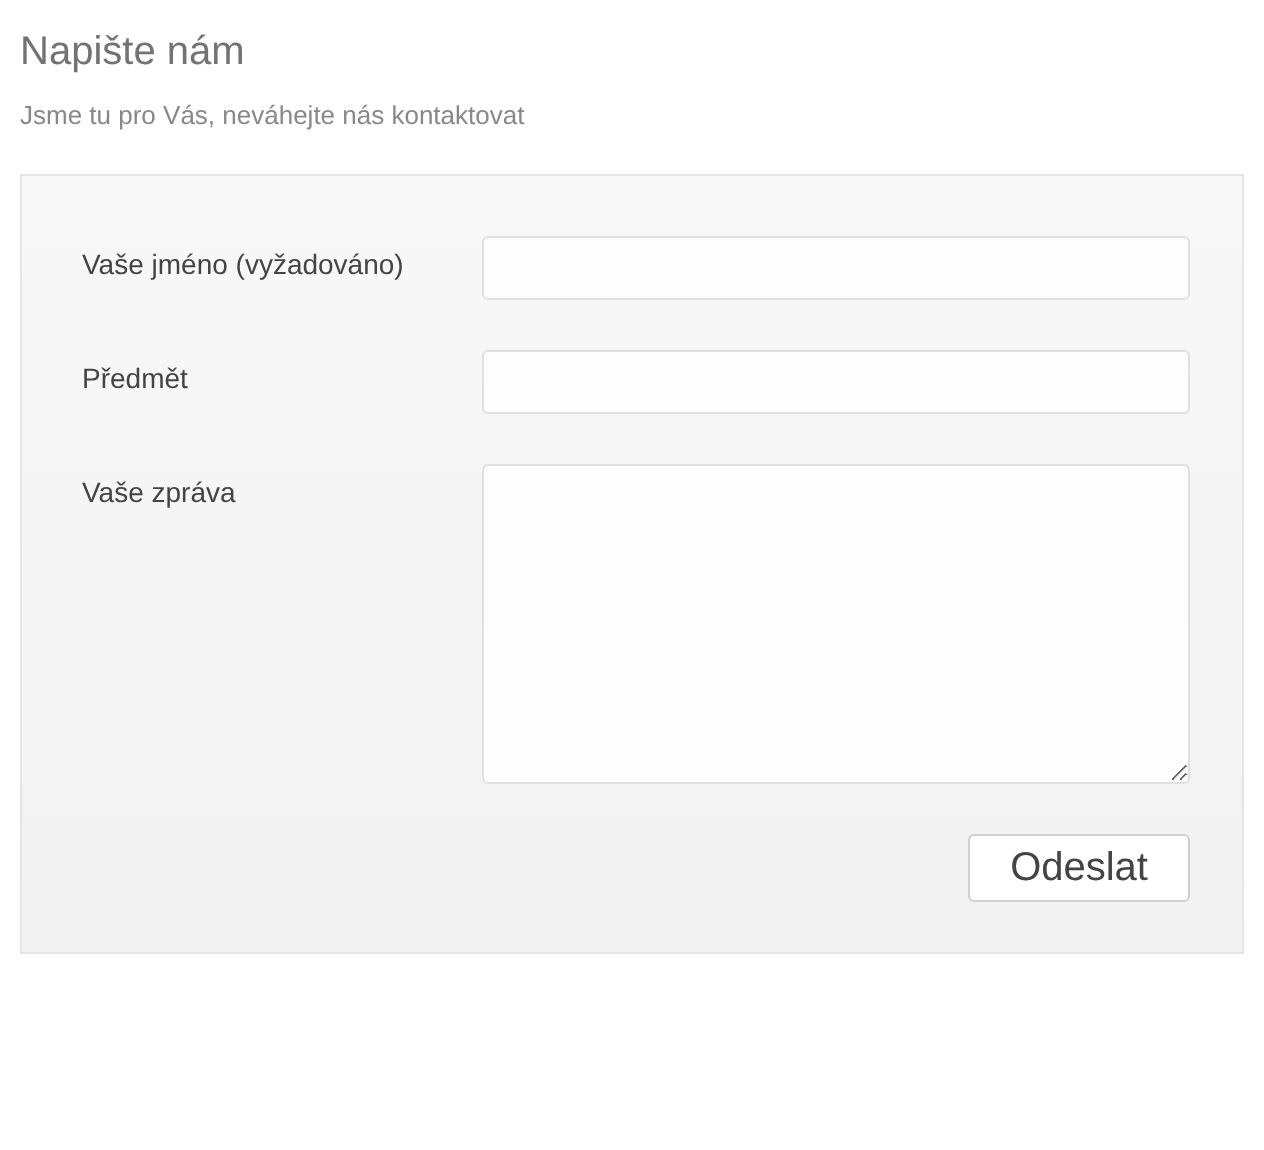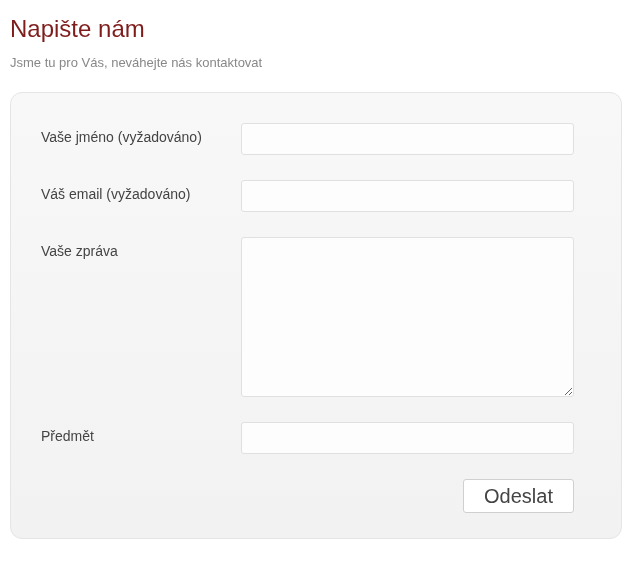--- a/index.html
+++ b/index.html
@@ -7,36 +7,36 @@
       margin: 0;
       padding: 0;
     }
     body {
       font-family: Arial, Helvetica, sans-serif;
       background: #ffffff;
       padding: 15px 10px;
       width: 632px;
     }
     .page-title {
-      font-size: 24px;
+      font-size: 20px;
       font-weight: 400;
-      color: #7f1d1d;
+      color: #737373;
       margin-bottom: 12px;
     }
     .page-subtitle {
       font-size: 13px;
       font-weight: normal;
       color: #888888;
       margin-bottom: 22px;
     }
     .form-panel {
       background: linear-gradient(to bottom, #f8f8f8 0%, #f2f2f2 100%);
       border: 1px solid #e5e5e5;
-      border-radius: 12px;
-      padding: 30px 47px 25px 30px;
+      border-radius: 0;
+      padding: 30px 26px 25px 30px;
     }
     .form-row {
       display: flex;
       align-items: flex-start;
       margin-bottom: 25px;
     }
     .form-label {
       width: 200px;
       font-size: 14px;
       color: #444444;
@@ -88,32 +88,28 @@
 <h1 class="page-title">Napište nám</h1>
 <p class="page-subtitle">Jsme tu pro Vás, neváhejte nás kontaktovat</p>
 
 <div class="form-panel">
 
   <div class="form-row">
     <label class="form-label">Vaše jméno (vyžadováno)</label>
     <input type="text" class="form-input" value="" style="">
   </div>
 
+
   <div class="form-row">
-    <label class="form-label">Váš email (vyžadováno)</label>
+    <label class="form-label">Předmět</label>
     <input type="text" class="form-input" value="" style="">
   </div>
 
   <div class="form-row">
     <label class="form-label">Vaše zpráva</label>
     <textarea class="form-textarea" value="" style=""></textarea>
-  </div>
-
-  <div class="form-row">
-    <label class="form-label">Předmět</label>
-    <input type="text" class="form-input" value="" style="">
   </div>
 
   <div class="button-row">
     <button class="submit-button">Odeslat</button>
   </div>
 
 </div>
 
 </body></html>

